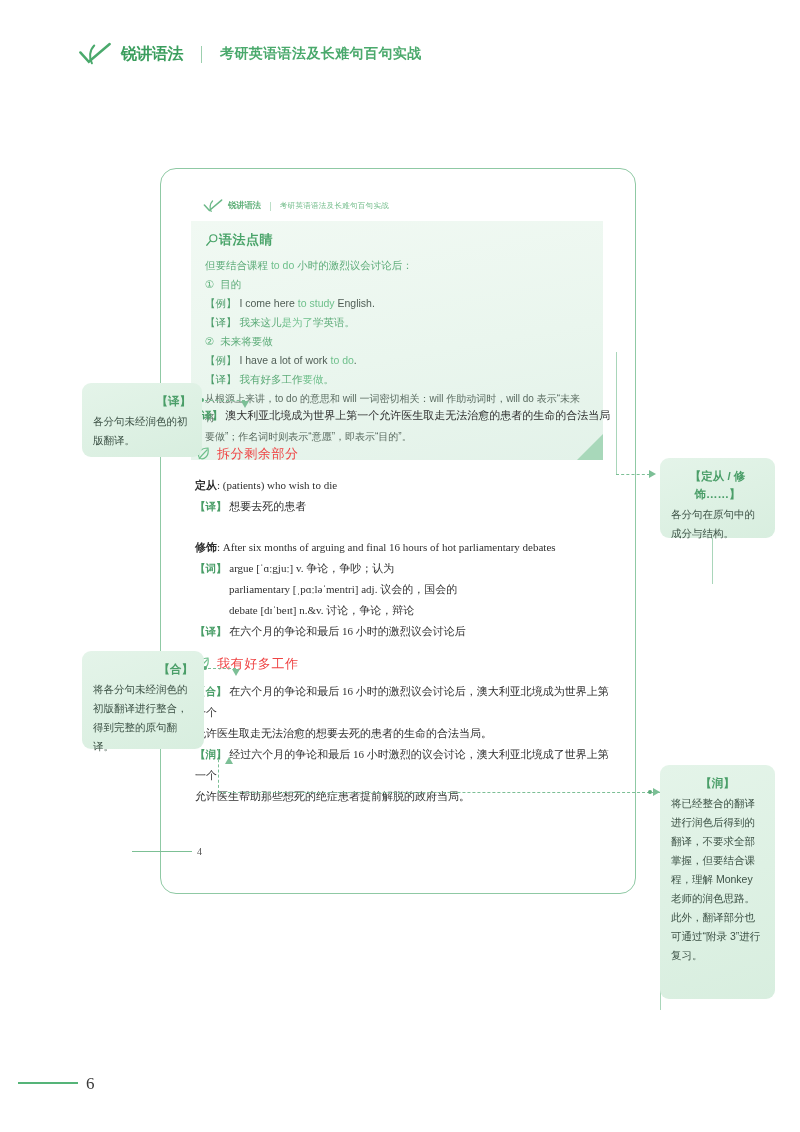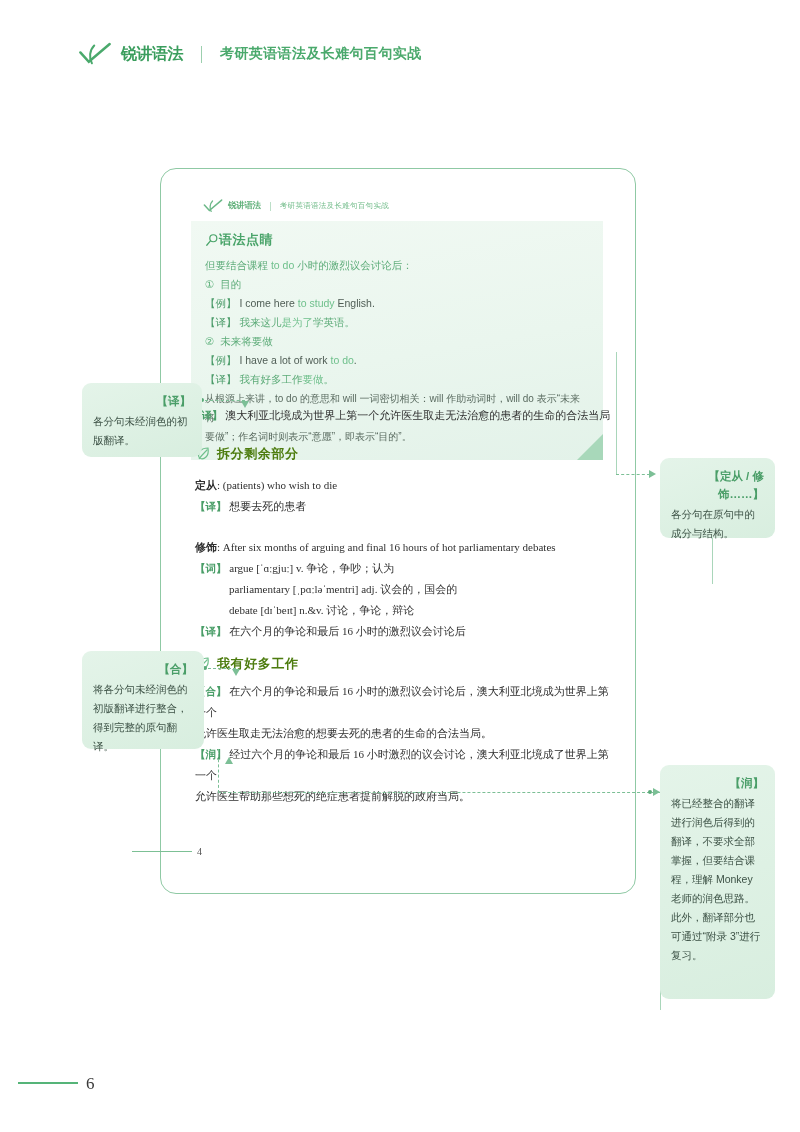--- a/index.html
+++ b/index.html
@@ -50,21 +50,21 @@
   .gline{font-size:10.5px;color:#5cab78;line-height:19px;margin-left:2px;white-space:nowrap;}
   .gline.en{color:#4f5d55;}
   .gline .hl{color:#6fc08c;}
   .gline .tag{color:#4c9c6a;}
   .gnum{color:#62b37f;}
   .gpara{font-size:10px;color:#5a6b60;line-height:19px;margin-left:2px;}
 
   
   .sec-head{display:flex;align-items:center;gap:6px;}
   .leaf{width:16px;height:16px;flex:none;}
-  .sec-tx{font-size:13px;font-weight:bold;color:#4d7c0f;letter-spacing:0.6px;}
+  .sec-tx{font-size:13px;font-weight:normal;color:#ef4444;letter-spacing:0.6px;}
 
   .body-line{font-size:11px;color:#2f2f2f;line-height:21px;font-family:"Liberation Serif","DejaVu Serif",serif;}
   .body-line .btag{color:#4a9e68;font-weight:bold;font-family:"Liberation Sans",sans-serif;font-size:10.5px;}
   .body-line .kw{font-weight:bold;}
   .indent{padding-left:34px;}
 
   .trans-row{position:absolute;left:30px;top:236px;width:430px;}
   .sec-split{position:absolute;left:34px;top:276px;width:415px;}
   .sec-merge{position:absolute;left:34px;top:486px;width:420px;}
 
@@ -77,21 +77,21 @@
   
   .callout{
     position:absolute;border-radius:9px;box-sizing:border-box;
     background:linear-gradient(160deg,#e4f4e9 0%,#d8eedf 100%);
     padding:9px 11px 10px 11px;
   }
   .callout .c-tag{
     font-size:11.5px;font-weight:bold;color:#4a9e68;line-height:18px;margin-bottom:2px;
   }
   .callout .c-tx{font-size:10.5px;color:#3d5246;line-height:19px;}
-  .callout.right .c-tag{text-align:right;}
+  .callout.right .c-tag{text-align:center;}
   .callout.left .c-tag{text-align:right;}
 
   .co-yi   {left:82px; top:383px; width:120px; height:74px;}
   .co-he   {left:82px; top:651px; width:122px; height:98px;}
   .co-ding {left:660px;top:458px; width:115px; height:80px;}
   .co-run  {left:660px;top:765px; width:115px; height:234px;}
   .dash-h{position:absolute;border-top:1.4px dashed #7cbf96;height:0;}
   .dash-v{position:absolute;border-left:1.4px dashed #7cbf96;width:0;}
   .dot{position:absolute;width:4px;height:4px;border-radius:50%;background:#5aa978;}
   .arrow-d{position:absolute;width:0;height:0;border-left:4px solid transparent;border-right:4px solid transparent;border-top:7px solid #7cbf96;}

